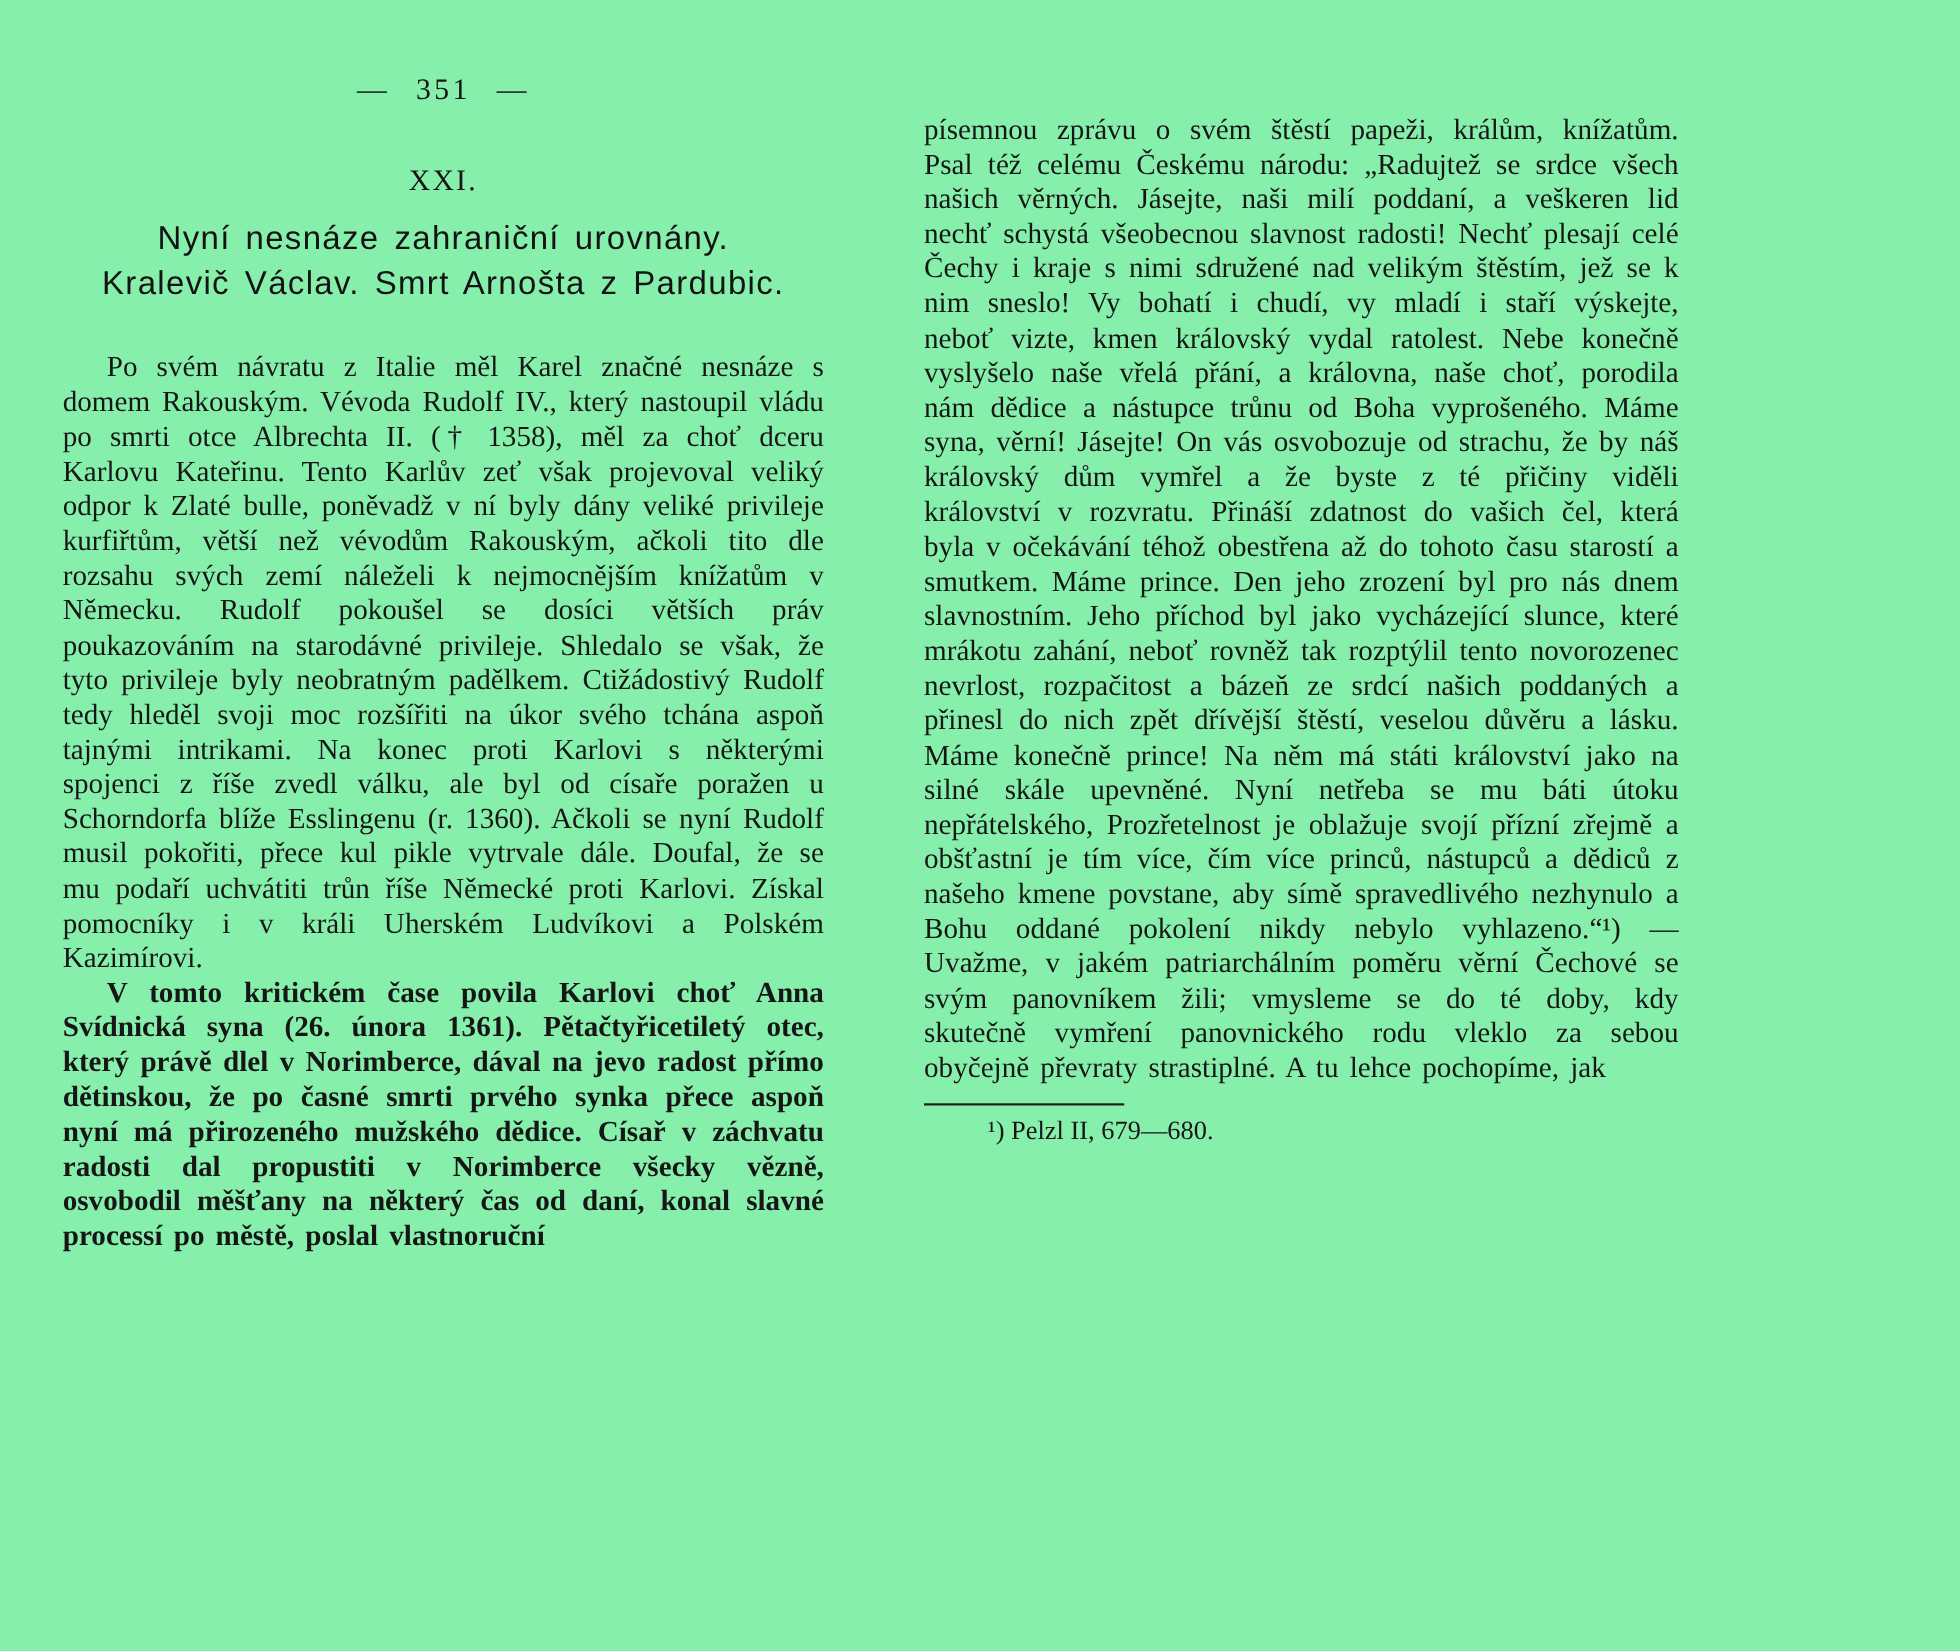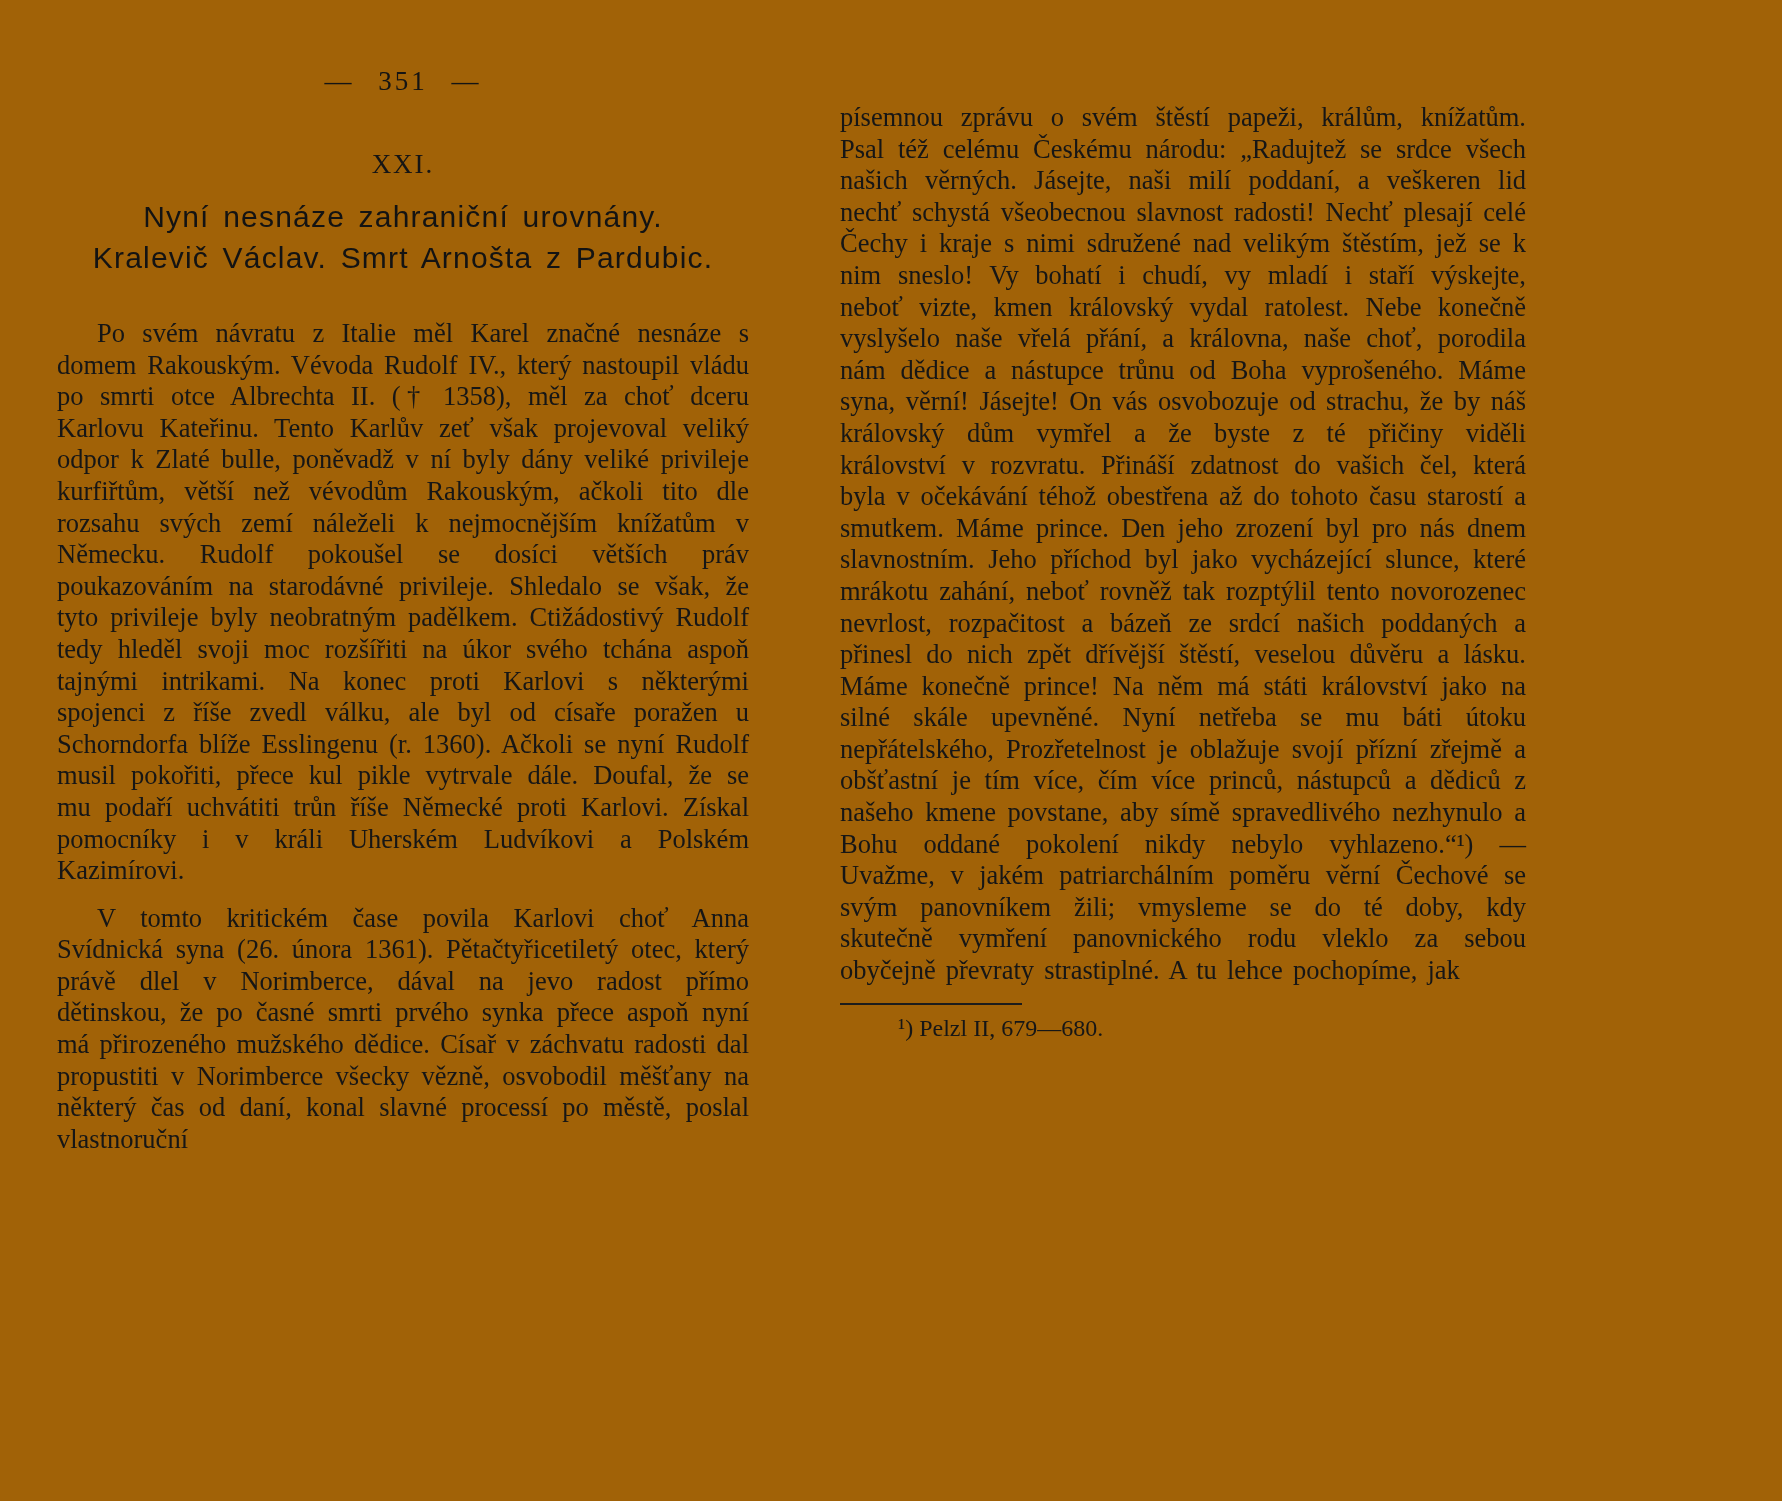--- a/index.html
+++ b/index.html
@@ -4,21 +4,21 @@
 <style>
   html, body {
     margin: 0;
     padding: 0;
     background: #d9d9d6;
   }
   .sheet {
     position: relative;
     width: 1782px;
     height: 1501px;
-    background: #a16207;
+    background: #86efac;
     overflow: hidden;
     color: #151515;
     font-family: "Liberation Serif", "DejaVu Serif", serif;
   }
   .page {
     position: absolute;
   }
   .page-left {
     left: 57px;
     top: 66px;
@@ -62,21 +62,22 @@
     color: #161616;
     margin: 0;
   }
   .left-body-start {
     margin-top: 40px;
   }
   .indent {
     text-indent: 40px;
   }
   .para-gap {
-    margin-top: 16px;
+    margin-top: 0px;
+    font-weight: bold;
   }
   .right-body-start {
     margin-top: 26px;
   }
   .footnote-rule {
     width: 182px;
     border: none;
     border-top: 2px solid #1c1c1c;
     margin: 16px 0 0 0;
   }

